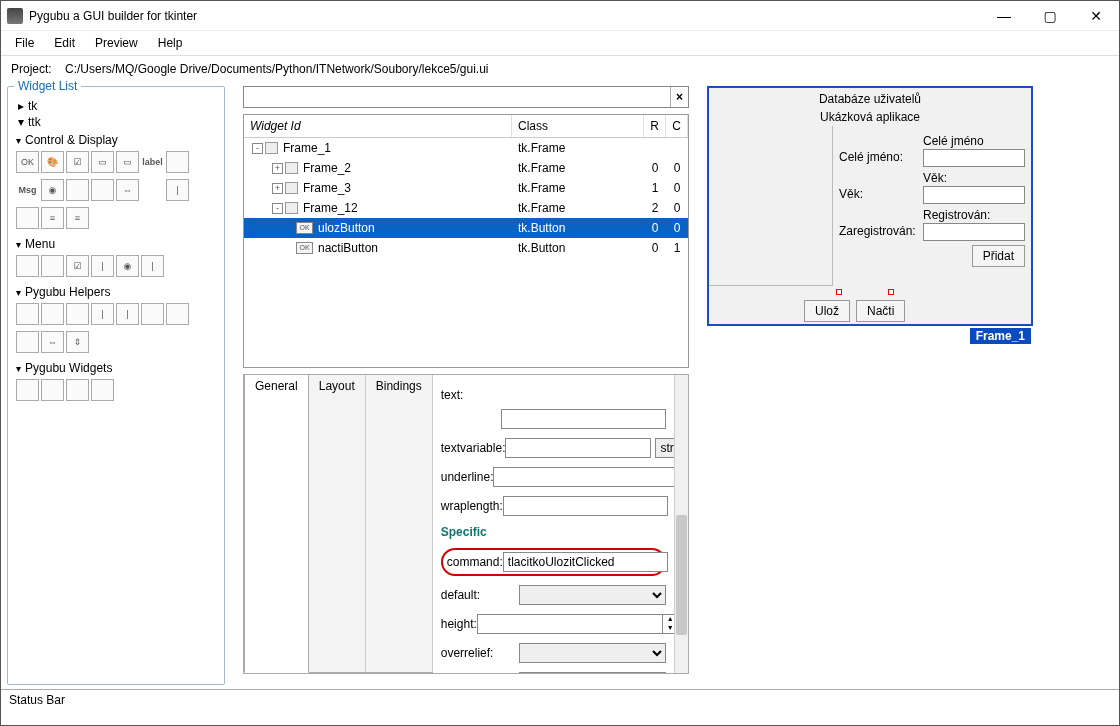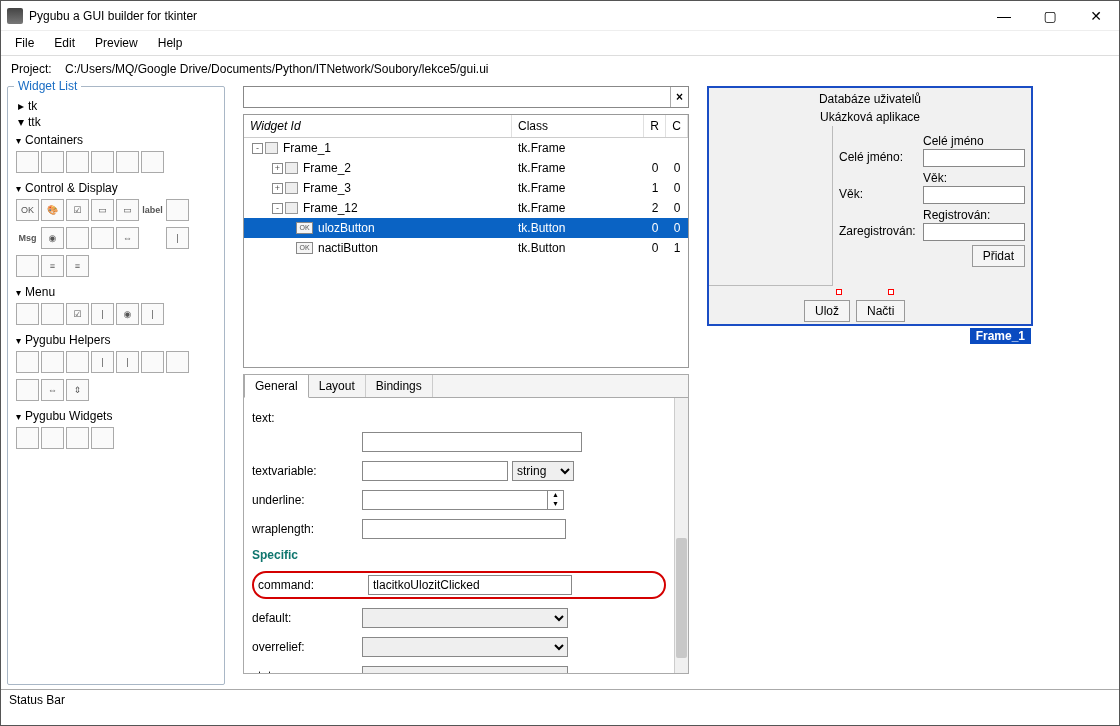--- a/index.html
+++ b/index.html
@@ -37,21 +37,21 @@
   .tc-r, .tc-c { width: 22px; text-align: center; }
   .tv-row { display: flex; align-items: center; height: 20px; }
   .tv-row.sel { background: #0a63c4; color: #fff; }
   .tv-row .id { flex: 1; padding-left: var(--ind,8px); display: flex; align-items: center; gap: 2px; }
   .tv-row .cls { width: 132px; padding-left: 6px; }
   .tv-row .r, .tv-row .c { width: 22px; text-align: center; }
   .exp { width: 11px; height: 11px; border: 1px solid #888; font-size: 9px; line-height: 9px; text-align: center; color: #555; }
   .wicon { width: 13px; height: 12px; border: 1px solid #999; background: #eee; margin-right: 3px; }
   .ok-ic { width: 17px; height: 12px; border: 1px solid #888; background: #f5f5f5; font-size: 7px; line-height: 10px; text-align: center; color: #555; margin-right: 3px; }
   
-  .props { border: 1px solid #aaa; height: 300px; display: flex; flex-direction: column; }
+  .props { border: 1px solid #aaa; height: 300px; display: flex; flex-direction: row; }
   .tabs { display: flex; border-bottom: 1px solid #aaa; background: #f4f4f4; }
   .tabs div { padding: 4px 10px; border-right: 1px solid #ccc; }
   .tabs div.active { background: #fff; border: 1px solid #aaa; border-bottom: 1px solid #fff; margin-bottom: -1px; margin-top: -1px; }
   .props-body { display: flex; flex: 1; overflow: hidden; }
   .props-form { flex: 1; padding: 4px 8px; overflow: auto; }
   .props-form .row { display: flex; align-items: center; margin: 9px 0; }
   .props-form .lbl { width: 110px; }
   .props-form input[type=text] { border: 1px solid #888; padding: 2px 4px; height: 20px; }
   .props-form select { border: 1px solid #888; height: 20px; }
   .spin { display: flex; }
@@ -108,31 +108,20 @@
   <span>C:/Users/MQ/Google Drive/Documents/Python/ITNetwork/Soubory/lekce5/gui.ui</span>
 </div>
 
 <div class="main">
 
   <div class="wlist">
     <span class="legend">Widget List</span>
     <div class="tree-node"><span class="arrow">▸</span><span>tk</span></div>
     <div class="tree-node"><span class="arrow">▾</span><span>ttk</span></div>
 
-    <div class="section">
-      <div class="hdr">Containers</div>
-      <div class="palette">
-        <div class="cell"></div>
-          <div class="cell"></div>
-          <div class="cell"></div>
-          <div class="cell"></div>
-          <div class="cell"></div>
-          <div class="cell"></div>
-      </div>
-    </div>
 
     <div class="section">
       <div class="hdr">Control &amp; Display</div>
       <div class="palette">
         <div class="cell">OK</div>
           <div class="cell">🎨</div>
           <div class="cell">☑</div>
           <div class="cell">▭</div>
           <div class="cell">▭</div>
           <div class="cell nb">label</div>
@@ -307,20 +296,30 @@
           <div class="section-h">Specific</div>
           <div class="row circled">
             <div class="lbl">command:</div>
             <input type="text" style="width: 204px;" value="tlacitkoUlozitClicked">
           </div>
           <div class="row">
             <div class="lbl">default:</div>
             <select style="width:206px"><option></option></select>
           </div>
           <div class="row">
+            <div class="lbl">height:</div>
+            <div class="spin">
+                <input type="text" style="">
+                <div class="sp-btns">
+                  <span>▲</span>
+                  <span>▼</span>
+                </div>
+              </div>
+          </div>
+          <div class="row">
             <div class="lbl">overrelief:</div>
             <select style="width:206px"><option></option></select>
           </div>
           <div class="row">
             <div class="lbl">state:</div>
             <select style="width:206px"><option></option></select>
           </div>
           <div class="row">
             <div class="lbl">width:</div>
             <div class="spin">

